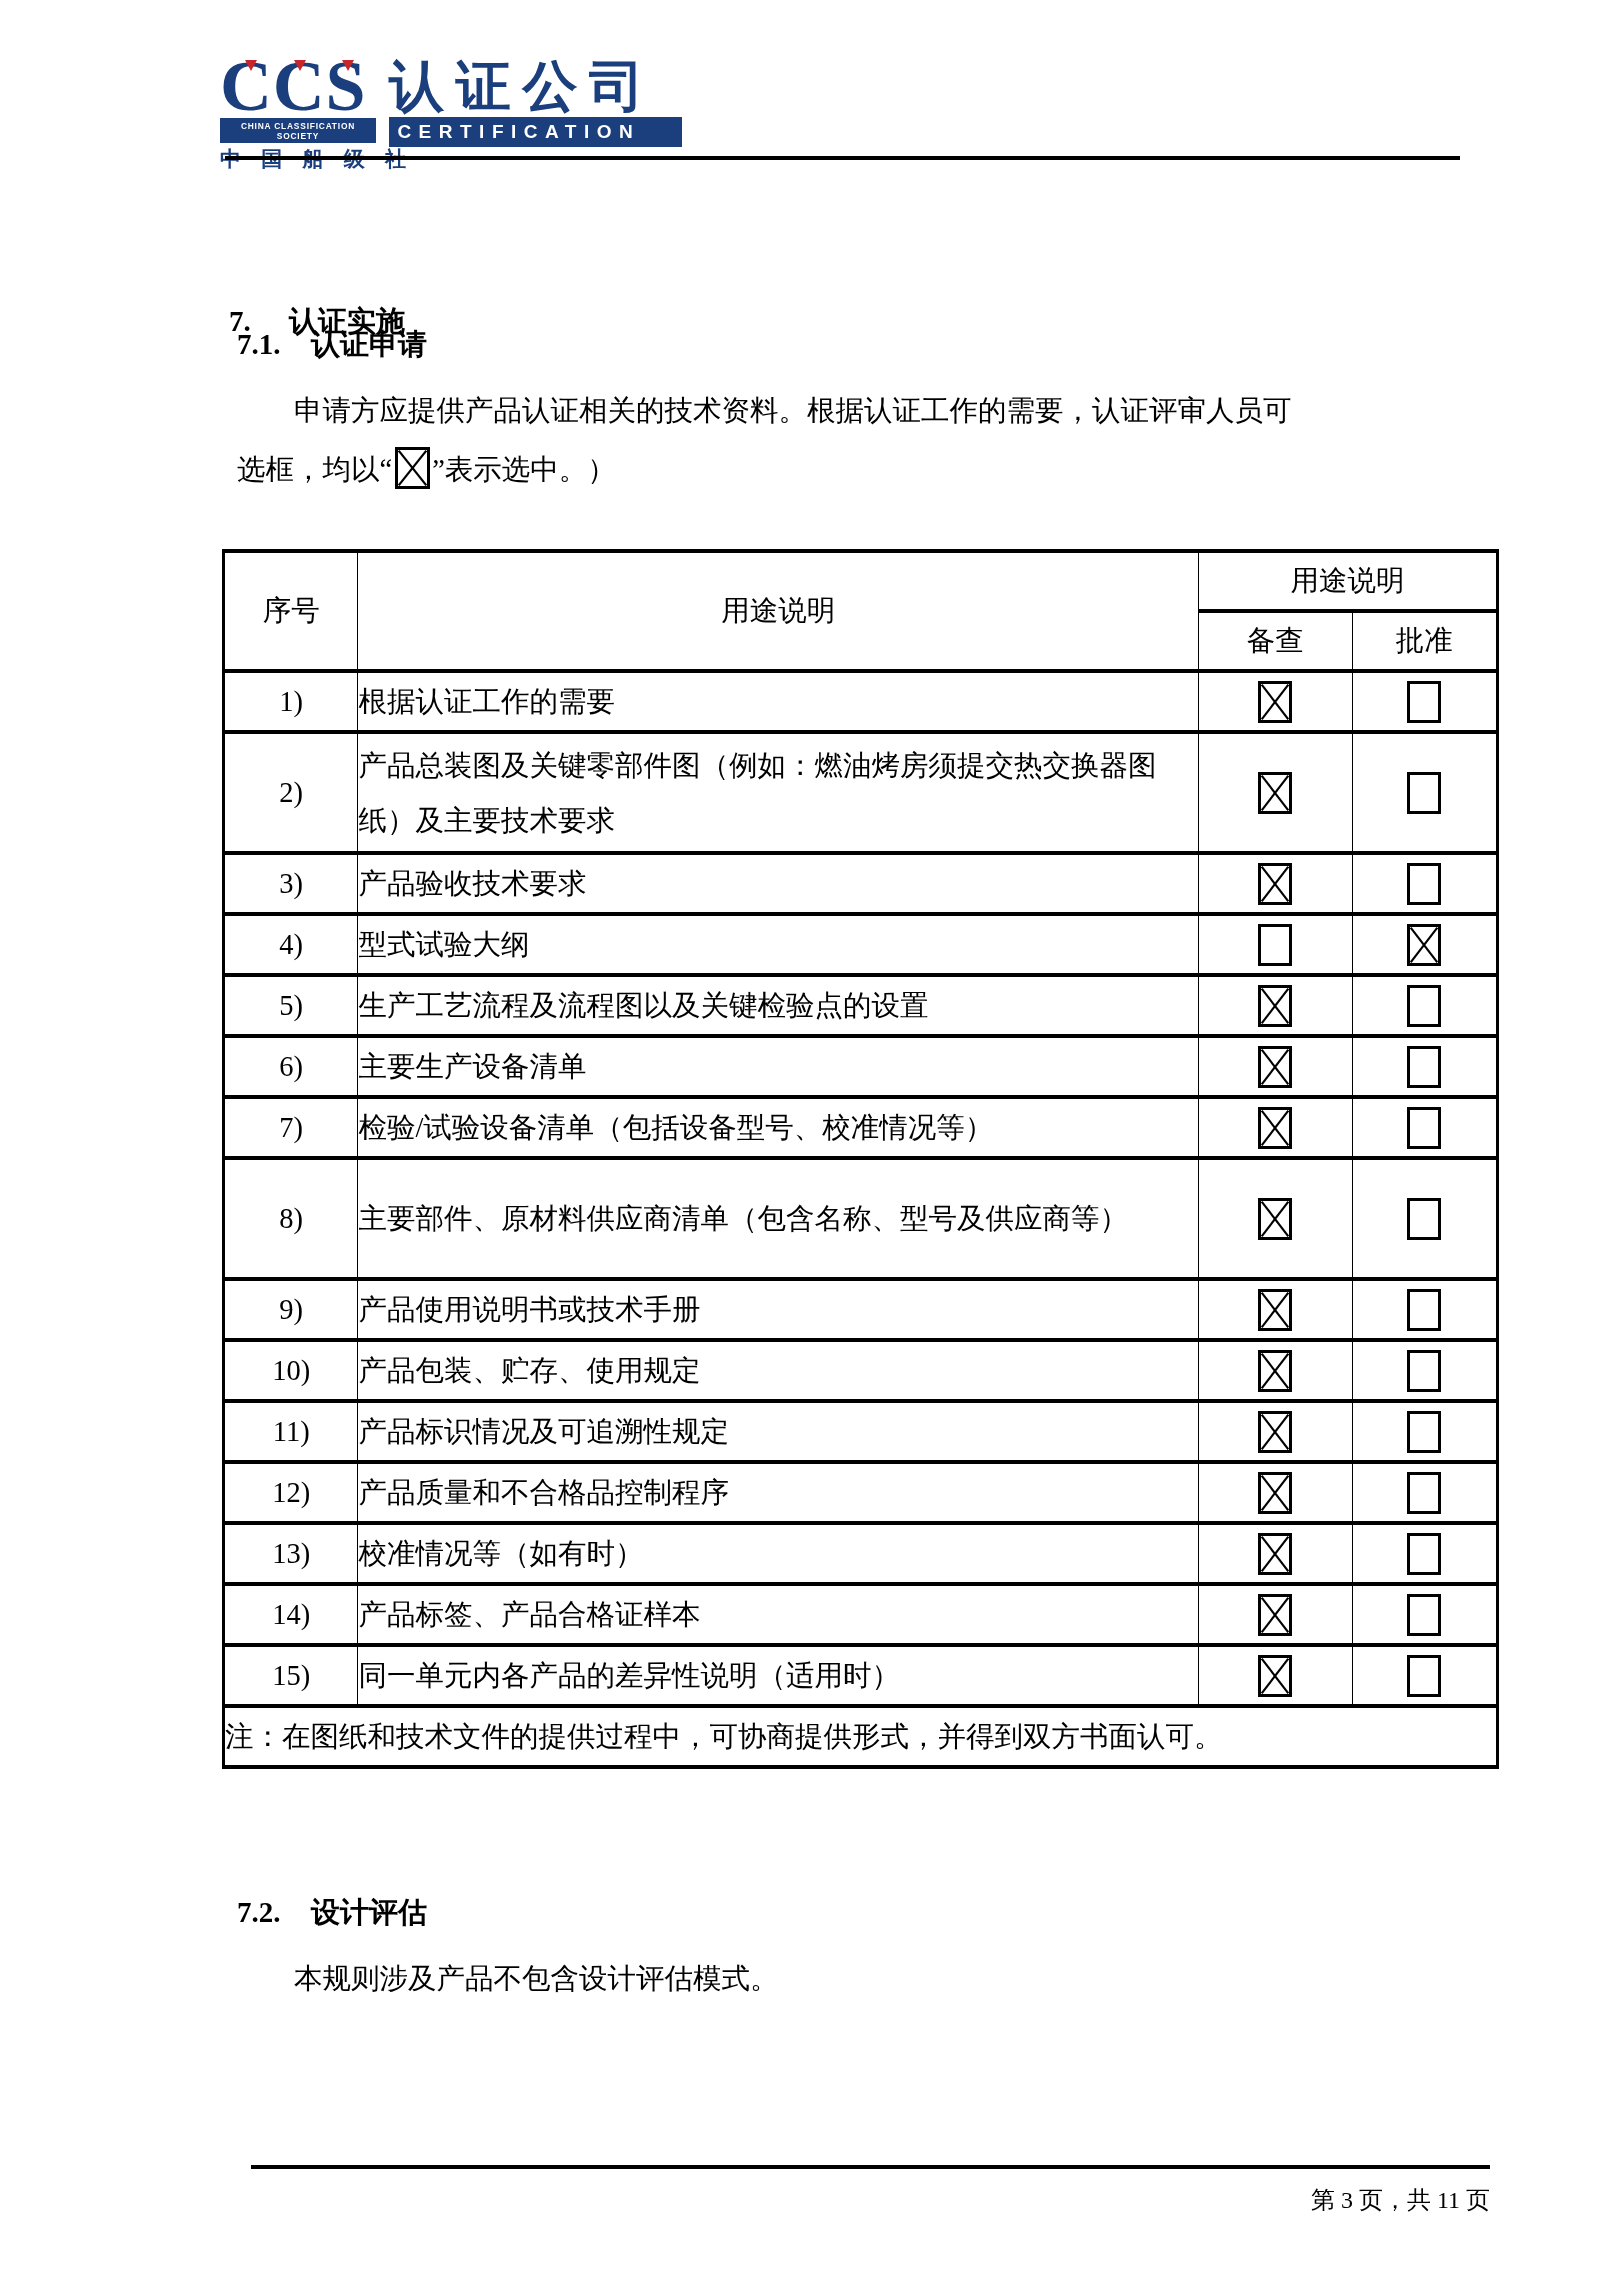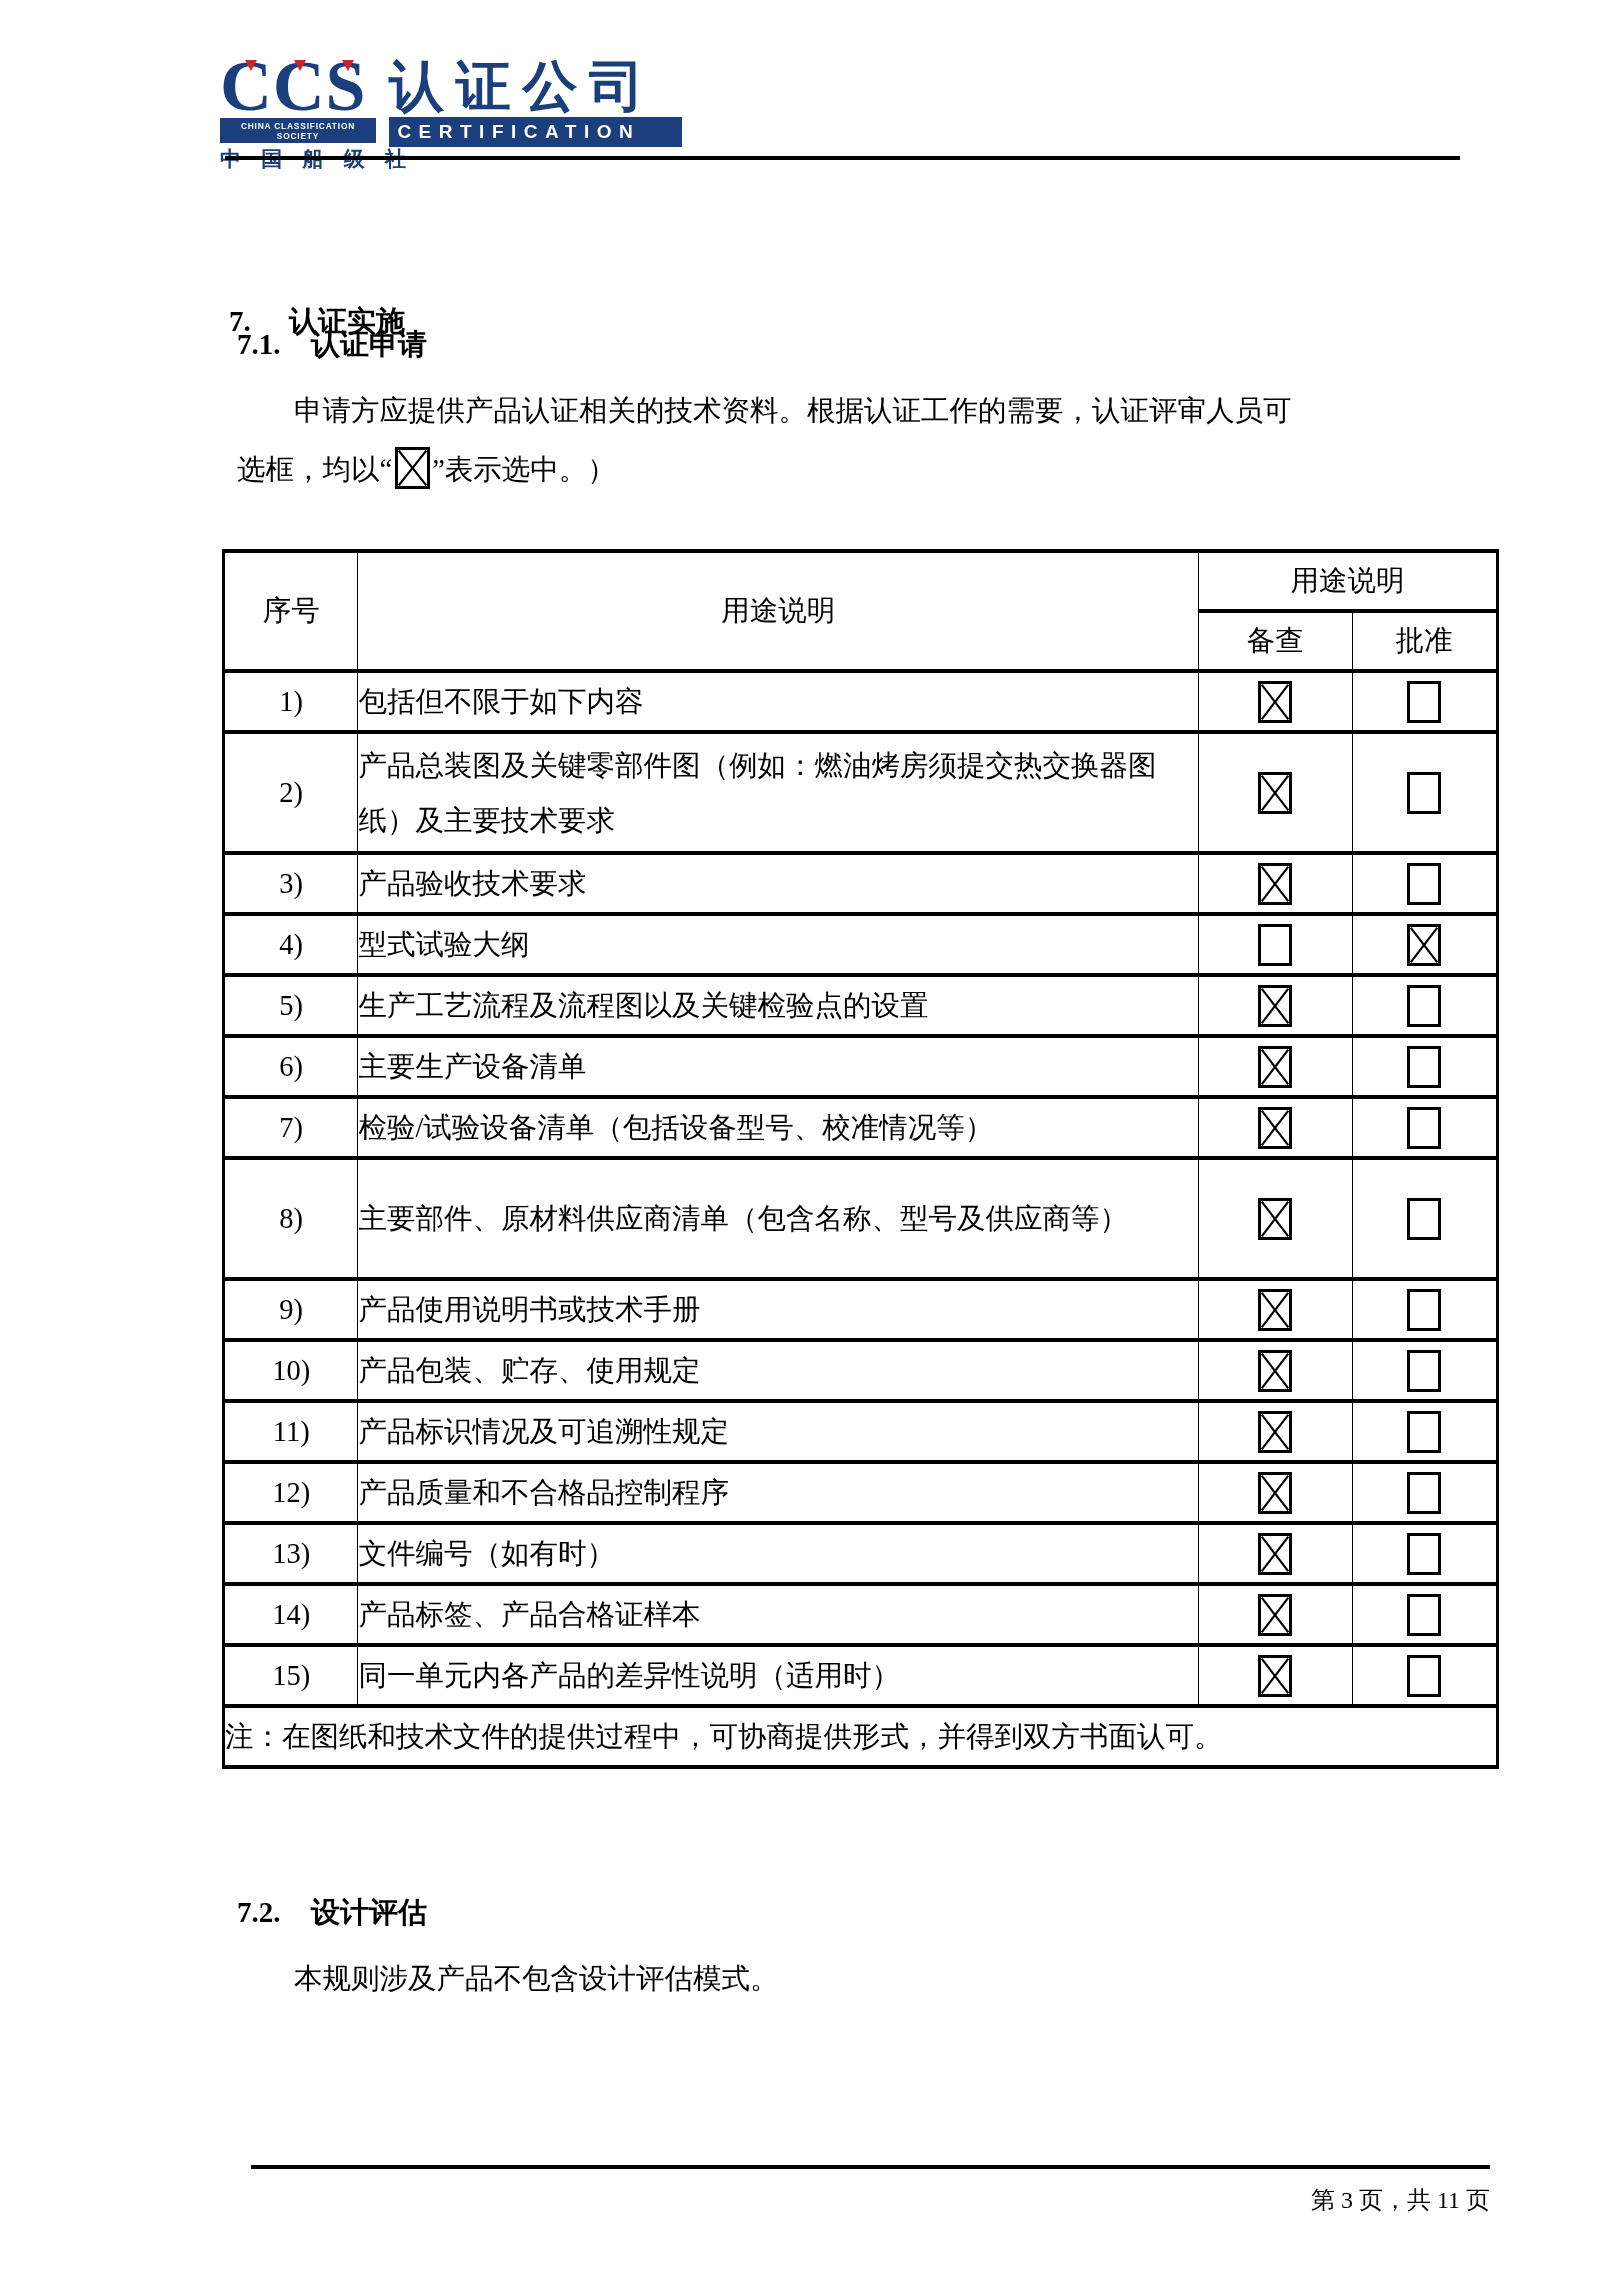--- a/index.html
+++ b/index.html
@@ -158,21 +158,21 @@
         <th colspan="2" class="col-purpose">用途说明</th>
       </tr>
       <tr class="subhead">
         <th>备查</th>
         <th>批准</th>
       </tr>
     </thead>
     <tbody>
         <tr class="row">
           <td class="no">1)</td>
-          <td class="content">包括但不限于如下内容</td>
+          <td class="content">根据认证工作的需要</td>
           <td class="cbcell"><span class="cb"><svg viewBox="0 0 40 50" preserveAspectRatio="none">
                 <line x1="1" y1="1" x2="39" y2="49"></line>
                 <line x1="39" y1="1" x2="1" y2="49"></line>
               </svg></span></td>
           <td class="cbcell"><span class="cb"></span></td>
         </tr>
         <tr class="row tall">
           <td class="no">2)</td>
           <td class="content">产品总装图及关键零部件图（例如：燃油烤房须提交热交换器图纸）及主要技术要求</td>
           <td class="cbcell"><span class="cb"><svg viewBox="0 0 40 50" preserveAspectRatio="none">
@@ -266,21 +266,21 @@
           <td class="no">12)</td>
           <td class="content">产品质量和不合格品控制程序</td>
           <td class="cbcell"><span class="cb"><svg viewBox="0 0 40 50" preserveAspectRatio="none">
                 <line x1="1" y1="1" x2="39" y2="49"></line>
                 <line x1="39" y1="1" x2="1" y2="49"></line>
               </svg></span></td>
           <td class="cbcell"><span class="cb"></span></td>
         </tr>
         <tr class="row">
           <td class="no">13)</td>
-          <td class="content">文件编号（如有时）</td>
+          <td class="content">校准情况等（如有时）</td>
           <td class="cbcell"><span class="cb"><svg viewBox="0 0 40 50" preserveAspectRatio="none">
                 <line x1="1" y1="1" x2="39" y2="49"></line>
                 <line x1="39" y1="1" x2="1" y2="49"></line>
               </svg></span></td>
           <td class="cbcell"><span class="cb"></span></td>
         </tr>
         <tr class="row">
           <td class="no">14)</td>
           <td class="content">产品标签、产品合格证样本</td>
           <td class="cbcell"><span class="cb"><svg viewBox="0 0 40 50" preserveAspectRatio="none">

